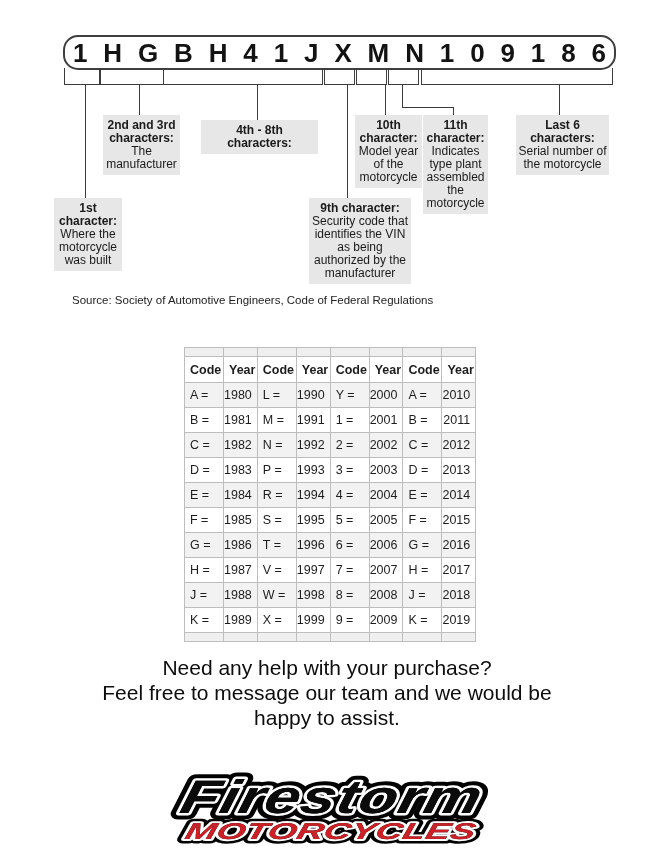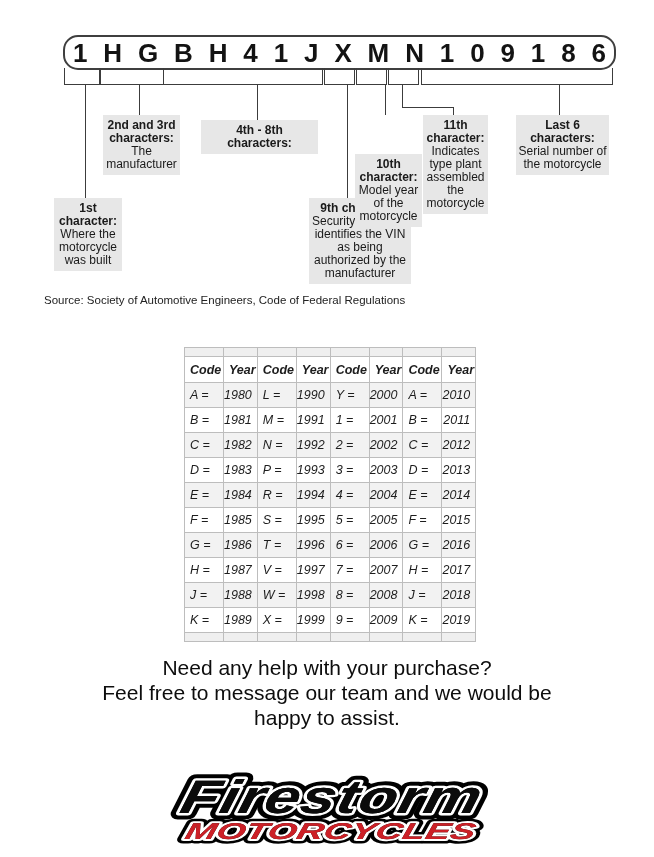--- a/index.html
+++ b/index.html
@@ -22,25 +22,25 @@
   }
   .stem{position:absolute;width:0;border-left:1px solid #3c3c3c;}
   .stem-h{position:absolute;height:0;border-top:1px solid #3c3c3c;}
   
   .abox{
     position:absolute;background:#e7e7e7;padding:4px 2px;
     font-size:12px;line-height:13px;text-align:center;color:#1a1a1a;
   }
   .abox-title{display:block;font-weight:bold;}
   .abox-desc{display:block;}
-  .source-note{position:absolute;left:44px;top:294px;font-size:11.5px;color:#222;}
+  .source-note{position:absolute;left:72px;top:294px;font-size:11.5px;color:#222;}
   
   .year-table{
     position:absolute;left:184px;top:347px;border-collapse:collapse;
-    font-size:12.5px;color:#1d1d1d;background:#3b82f6;font-style:italic;
+    font-size:12.5px;color:#1d1d1d;background:#3b82f6;
   }
   .year-table th,.year-table td{border:1px solid #bdbdbd;padding:0;height:24px;}
   .year-table th{font-weight:bold;text-align:left;padding-left:5px;background:#ffffff;height:25px;}
   .year-table td.code{text-align:left;padding-left:5px;}
   .year-table td.year{text-align:right;padding-right:5px;}
   .year-table col.code{width:39px;}
   .year-table col.year{width:33px;}
   .year-table tbody tr:nth-child(odd){background:#f2f2f2;}
   .year-table tbody tr:nth-child(even){background:#ffffff;}
   .year-table tr.spacer-row td{height:8px;background:#efefef;}
@@ -109,21 +109,21 @@
     <span class="abox-title">2nd and 3rd characters:</span>
     <span class="abox-desc">The manufacturer</span>
   </div>
   <div class="abox" style="left:201px;top:120px;width:113px;">
     <span class="abox-title">4th - 8th characters:</span>
   </div>
   <div class="abox" style="left:309px;top:198px;width:98px;">
     <span class="abox-title">9th character:</span>
     <span class="abox-desc">Security code that identifies the VIN as being authorized by the manufacturer</span>
   </div>
-  <div class="abox" style="left:355px;top:115px;width:63px;margin-top:39px;">
+  <div class="abox" style="left:355px;top:115px;width:63px;">
     <span class="abox-title">10th character:</span>
     <span class="abox-desc">Model year of the motorcycle</span>
   </div>
   <div class="abox" style="left:423px;top:115px;width:61px;">
     <span class="abox-title">11th character:</span>
     <span class="abox-desc">Indicates type plant assembled the motorcycle</span>
   </div>
   <div class="abox" style="left:516px;top:115px;width:89px;">
     <span class="abox-title">Last 6 characters:</span>
     <span class="abox-desc">Serial number of the motorcycle</span>

